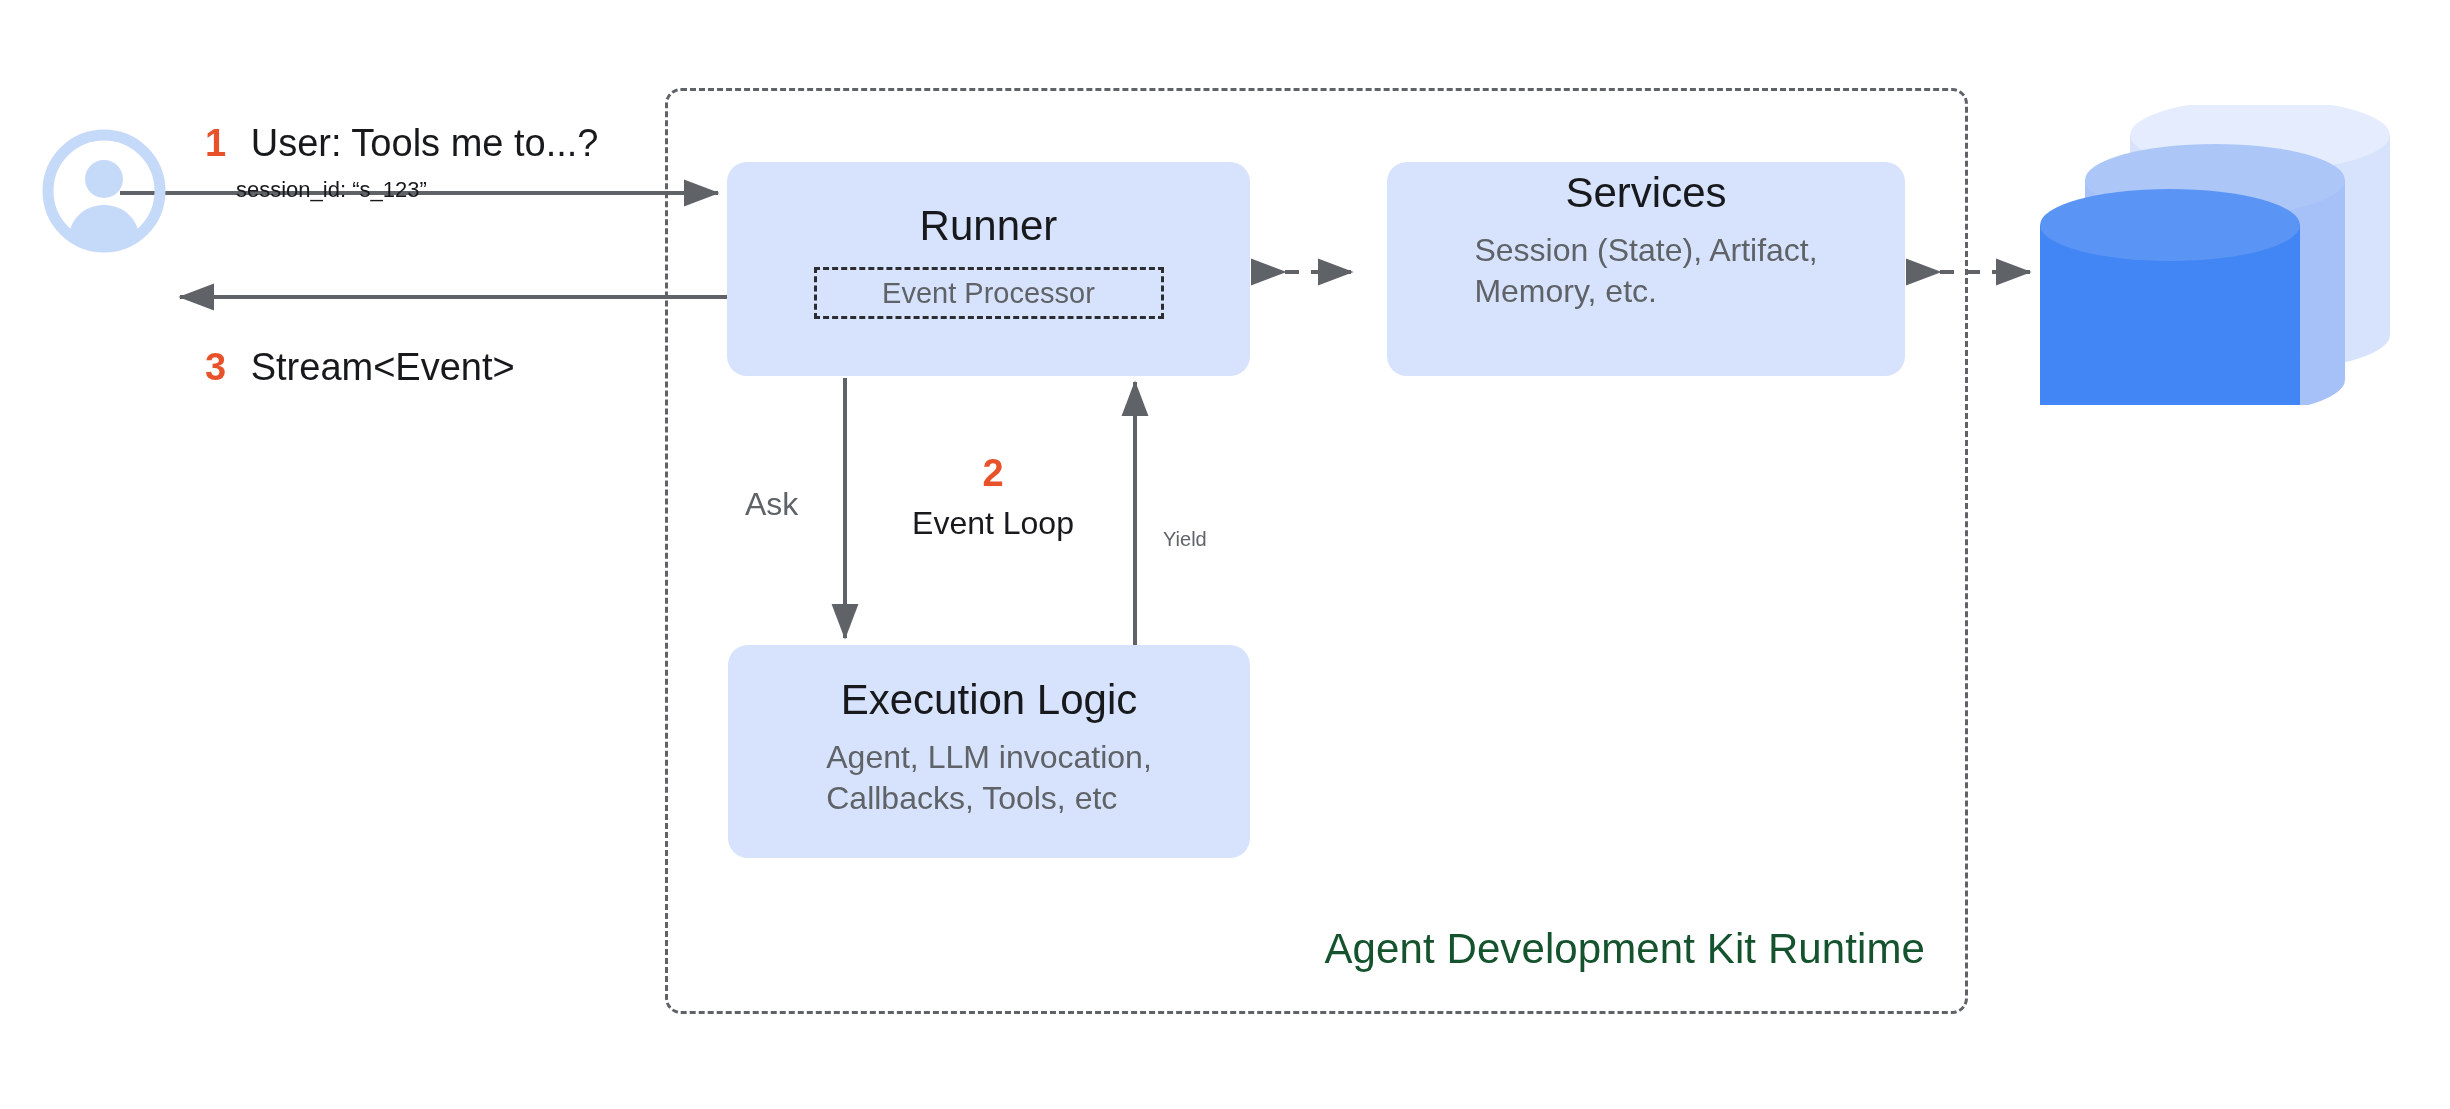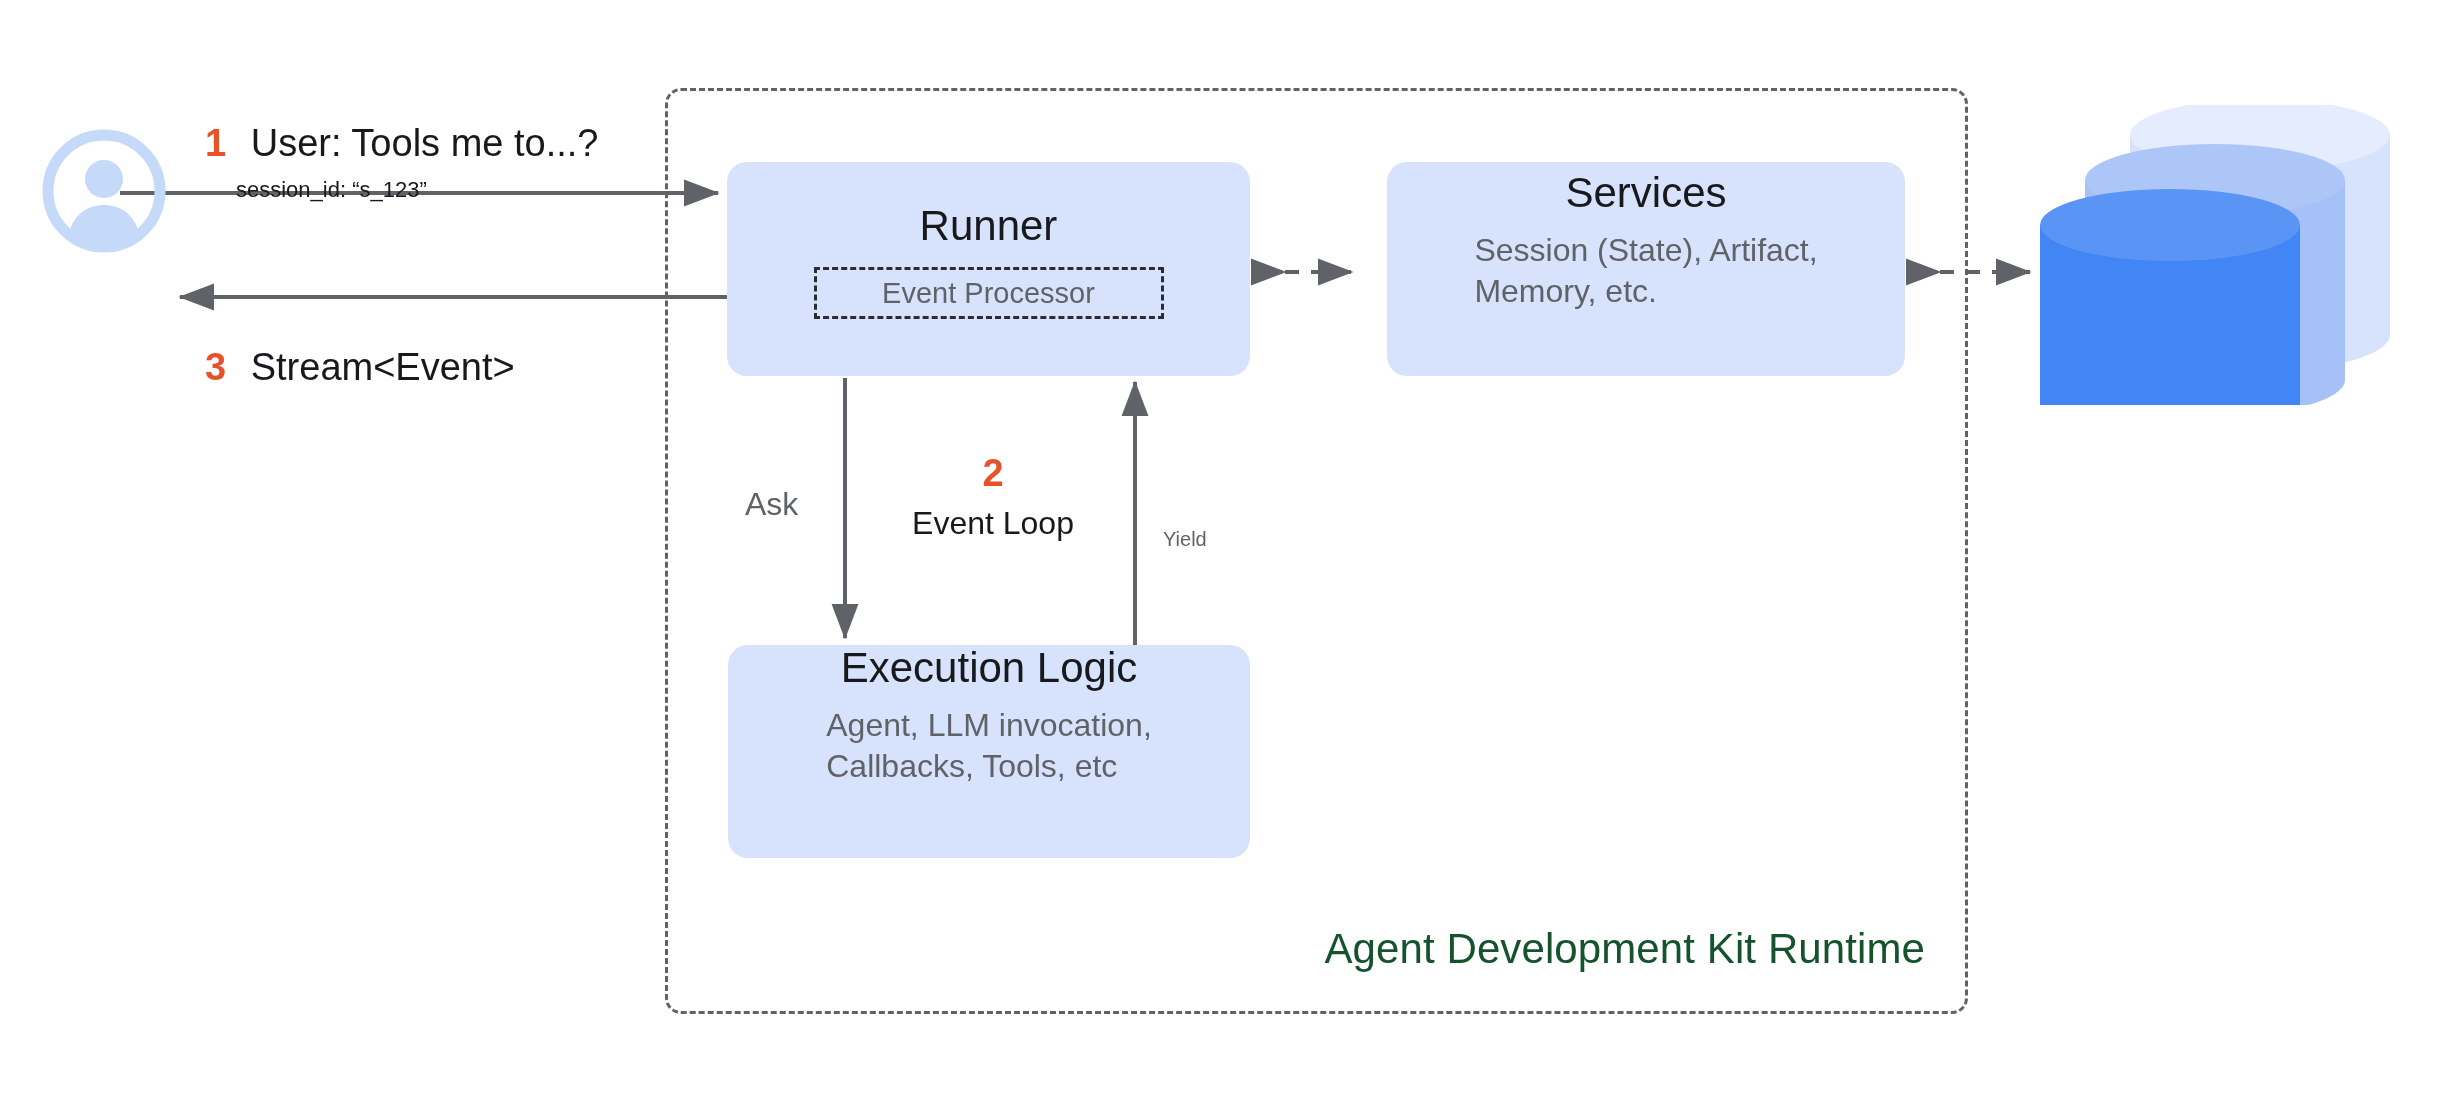--- a/index.html
+++ b/index.html
@@ -71,21 +71,21 @@
   .node-sub {
     font-size: 32px;
     color: #5f6368;
     line-height: 1.28;
     text-align: left;
     margin-top: 14px;
   }
 
   #runner-box  { left: 727px;  top: 162px; width: 523px; height: 214px; justify-content: flex-start; padding-top: 41px; }
   #services-box{ left: 1387px; top: 162px; width: 518px; height: 214px; justify-content: flex-start; padding-top: 8px; }
-  #exec-box    { left: 728px;  top: 645px; width: 522px; height: 213px; justify-content: flex-start; }
+  #exec-box    { left: 728px;  top: 645px; width: 522px; height: 213px; justify-content: flex-start; padding-top: 32px; }
 
   
   .eventproc {
     margin-top: 18px;
     width: 350px;
     height: 52px;
     border: 3px dashed #2b2d31;
     box-sizing: border-box;
     display: flex;
     align-items: center;

